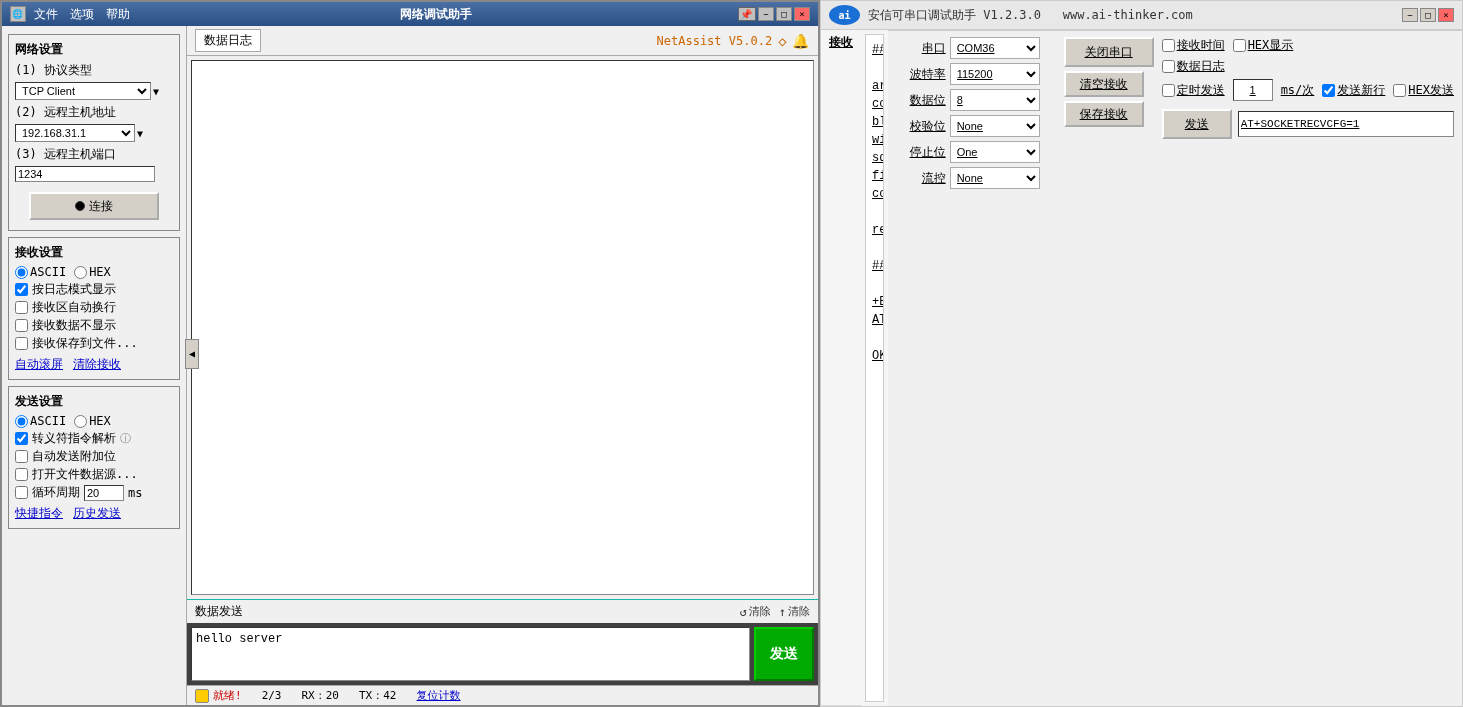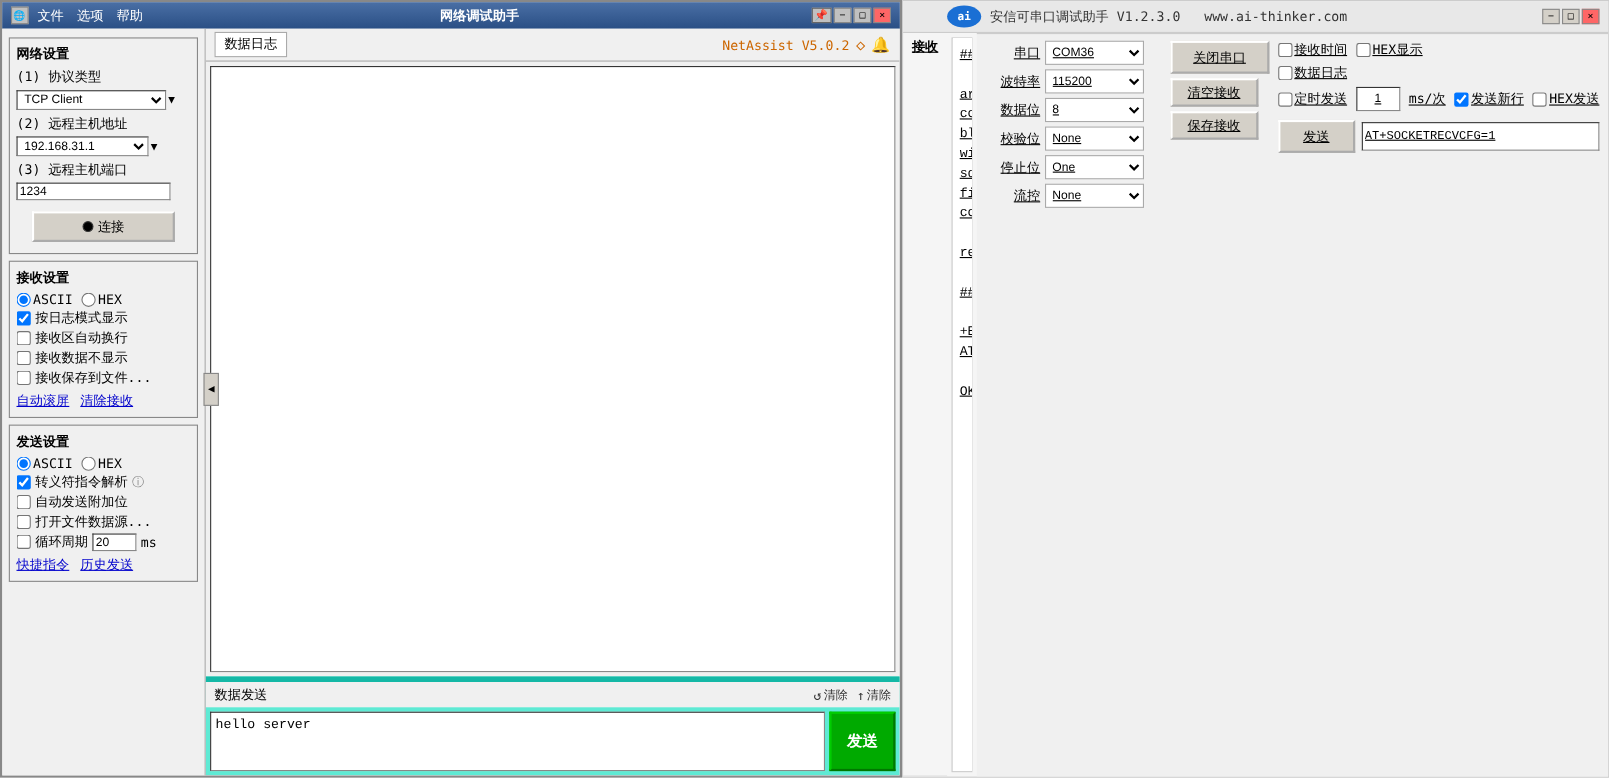--- a/index.html
+++ b/index.html
@@ -214,22 +214,22 @@
       background: white;
       border: 1px inset #888;
       margin: 4px;
       overflow-y: auto;
       font-family: 'Courier New', monospace;
       font-size: 12px;
       padding: 4px;
     }
 
     .send-section {
-      border-top: 5px solid #14b8a6;
-      background: #5eead4;
+      border-top: 1px solid #14b8a6;
+      background: #404040;
     }
 
     .send-header {
       padding: 3px 8px;
       display: flex;
       align-items: center;
       justify-content: space-between;
       background: #f0f0f0;
     }
     .send-header-title {
@@ -326,21 +326,20 @@
       width: 31px;
       height: 20px;
       border-radius: 50%;
       background: #1a6fd4;
       color: white;
       font-size: 10px;
       font-weight: bold;
       display: flex;
       align-items: center;
       justify-content: center;
-      margin-left: 32px;
     }
     .right-title-text {
       font-size: 12px;
       color: #333;
     }
 
     .right-content {
       display: flex;
       flex: 1;
       overflow: hidden;
@@ -632,20 +631,30 @@
               <span>清除</span>
             </span>
           </div>
         </div>
         <div class="send-input-row">
           <textarea class="send-textarea" style="">hello server</textarea>
           <button class="send-btn">发送</button>
         </div>
       </div>
 
+      <div class="status-bar">
+        <div style="display:flex;align-items:center;gap:4px;">
+          <div style="width:14px;height:14px;background:#ffcc00;border:1px solid #888;border-radius:2px;"></div>
+          <span class="status-text">就绪!</span>
+        </div>
+        <span>2/3</span>
+        <span>RX：20</span>
+        <span>TX：42</span>
+        <span style="color:#0000cc;text-decoration:underline;cursor:pointer;">复位计数</span>
+      </div>
     </div>
   </div>
 </div>
 
 <div class="right-panel">
 
   <div class="right-title-bar">
     <div class="ai-logo">ai</div>
     <span class="right-title-text">
       <span>安信可串口调试助手 V1.2.3.0</span>&nbsp;&nbsp;

